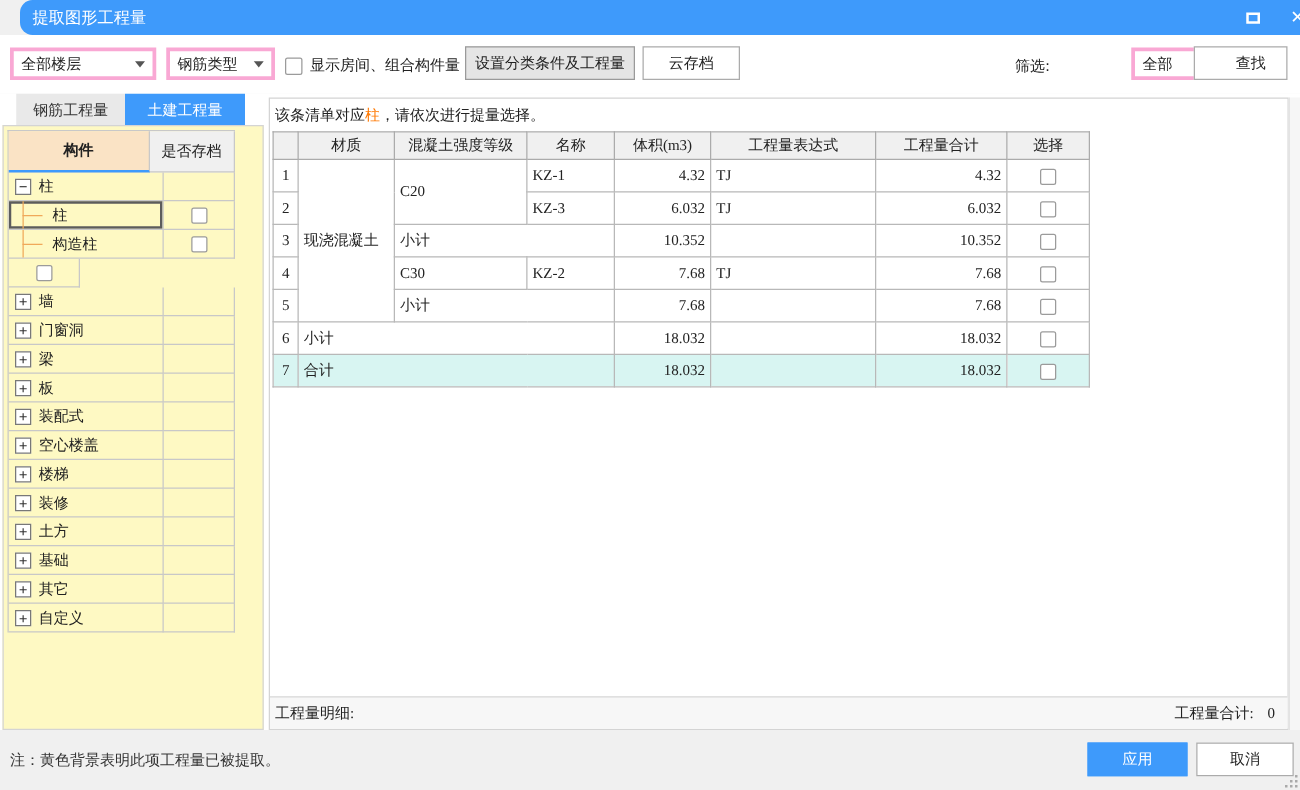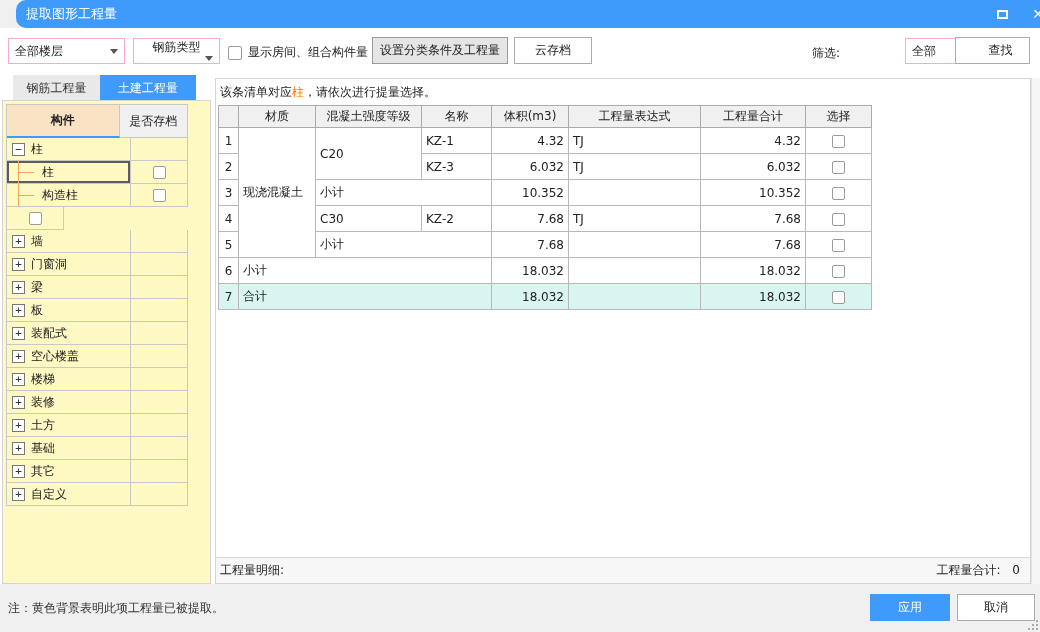--- a/index.html
+++ b/index.html
@@ -17,26 +17,26 @@
   .titlebar{ position:absolute; left:16px; top:0; width:1040px; height:28px;
     background:var(--accent); color:#fff; display:flex; align-items:center;border-radius:10px; }
   .titlebar .title{ margin-left:10px; font-size:13px; }
   .win-btns{ margin-left:auto; display:flex; align-items:center; height:100%; }
   .win-btn{ width:36px; height:100%; display:flex; align-items:center; justify-content:center; cursor:pointer; }
   .max-glyph{ width:11px; height:9px; border:2px solid #fff; display:block; }
   .close-glyph{ font-size:14px; font-weight:bold; color:#fff; }
   
   .toolbar{ position:absolute; left:0; top:28px; width:1040px; height:47px; background:#fff; }
   .dropdown{ position:absolute; top:10px; height:26px; background:#fff;
-    border:1px solid #f9a8d4; display:flex; align-items:center; padding:0 6px; cursor:pointer; }
+    border:3px solid #f9a8d4; display:flex; align-items:center; padding:0 6px; cursor:pointer; }
   .dropdown .caret{ margin-left:auto; width:0; height:0;
     border-left:4px solid transparent; border-right:4px solid transparent;
     border-top:5px solid #555; }
   .dd-floor{ left:8px; width:117px; }
-  .dd-rebar{ left:133px; width:87px;flex-direction:column; }
+  .dd-rebar{ left:133px; width:87px; }
   .dd-filter{ left:905px; width:102px;gap:40px; }
   .dd-filter .caret{ border-top-color:#888; }
   .cb{ display:inline-block; width:14px; height:14px; border:1px solid #9B9B9B;
     background:#fff; border-radius:2px; }
   .tb-check{ position:absolute; left:228px; top:16px; display:flex; align-items:center; gap:6px; cursor:pointer; }
   .btn{ position:absolute; top:9px; height:27px; border:1px solid #ABABAB; background:#fff;
     display:flex; align-items:center; justify-content:center; cursor:pointer; font-size:12px; }
   .btn-set{ left:372px; width:136px; background:#E5E5E5; border-color:#9A9A9A; }
   .btn-cloud{ left:514px; width:78px; }
   .btn-find{ left:955px; width:75px;padding-left:16px; }
@@ -67,21 +67,21 @@
     display:flex; align-items:center; justify-content:center; font-size:11px; line-height:11px;
     font-family:"DejaVu Sans Mono",monospace; color:#333; background:#fff; cursor:pointer; }
   .conn{ width:24px; height:100%; position:relative; margin-left:11px; }
   .conn::before{ content:""; position:absolute; left:0; top:0; width:0; border-left:1px solid var(--tree-line); height:100%; }
   .conn.end::before{ height:50%; }
   .conn::after{ content:""; position:absolute; left:0; top:50%; width:16px; border-top:1px solid var(--tree-line); }
   .tree-label{ white-space:nowrap; }
   .tc-check .cb{ width:13px; height:13px; }
   
   .main-panel{ position:absolute; left:215px; top:3px; width:816px; height:506px;
-    border:1px solid #D4D4D4; background:#fff; }
+    border:1px solid #D4D4D4; background:#fff;font-family:Liberation Serif, serif; }
   .notice{ padding:5px 6px 4px 4px; font-size:12px; }
   .notice .hl-word{ color:var(--orange); }
   table.qty{ border-collapse:collapse; margin-left:2px; table-layout:fixed; }
   table.qty th{ background:#F0F0F0; font-weight:normal; height:22px;
     border:1px solid #ABABAB; font-size:12px; }
   table.qty td{ border:1px solid #B8B8B8; height:26px; padding:0 4px;
     font-size:12px; background:#fff; overflow:hidden; white-space:nowrap; }
   table.qty td.num{ text-align:center; padding:0; }
   table.qty td.cbcell{ text-align:center; padding:0; }
   table.qty td.cbcell .cb{ width:13px; height:13px; vertical-align:middle; }

